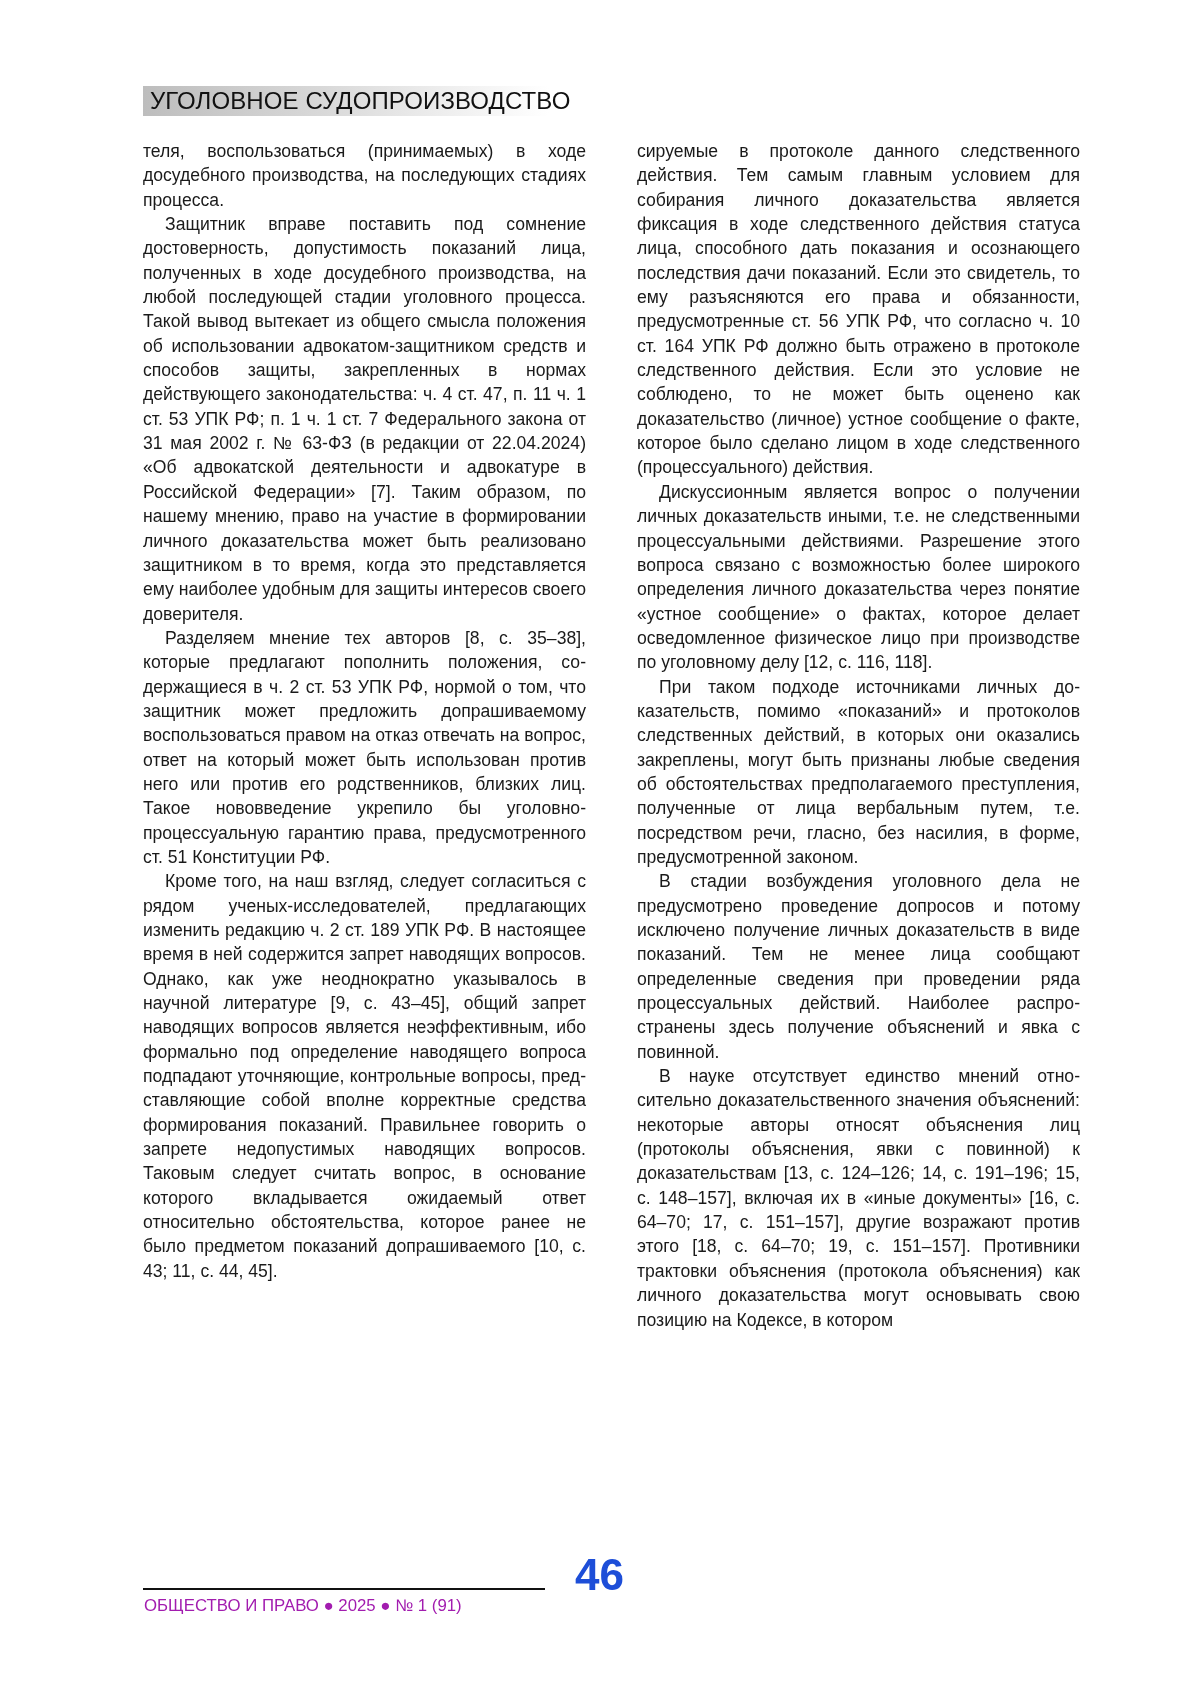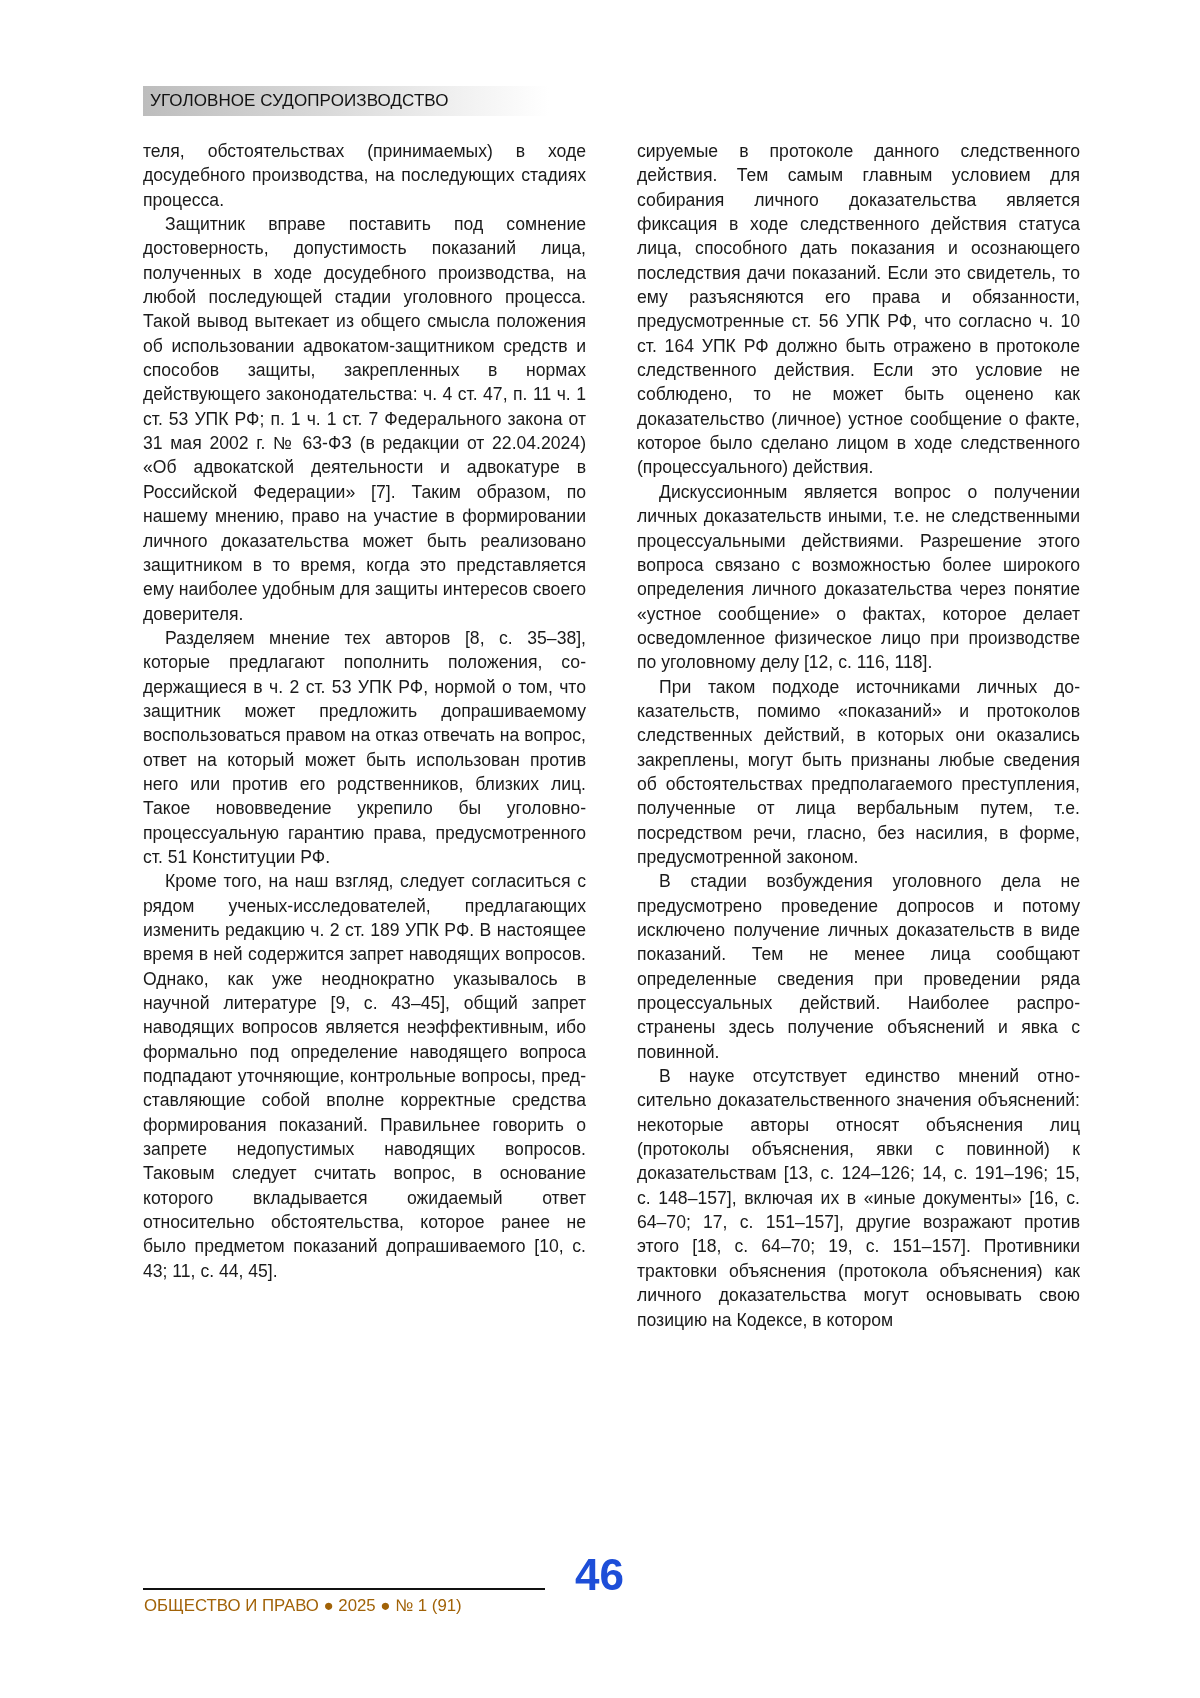--- a/index.html
+++ b/index.html
@@ -1,40 +1,40 @@
 <!DOCTYPE html>
 <html><head>
 <meta charset="utf-8">
 <style>
   html, body { margin: 0; padding: 0; background: #ffffff; }
   body { width: 1200px; height: 1698px; position: relative; overflow: hidden;
          font-family: "Liberation Sans", sans-serif; color: #1a1a1a; }
   .header-band { position: absolute; left: 143px; top: 86px; width: 406px; height: 30px;
                  background: linear-gradient(to right, #bdbdbd 0%, #d9d9d9 45%, #f2f2f2 80%, #ffffff 100%); }
-  .header-title { position: absolute; left: 150px; top: 88px; font-size: 17px; color: #111;
+  .header-title { position: absolute; left: 150px; top: 88px; font-size: 24px; color: #111;
                   letter-spacing: 0.1px; line-height: 26px; white-space: nowrap; text-align: center; }
   .col { position: absolute; top: 139px; width: 443px; font-size: 17.6px; line-height: 24.35px;
          text-align: justify; hyphens: manual; }
   .col.left { left: 143px; }
   .col.right { left: 637px; }
   .col p { margin: 0; text-indent: 0; }
   .col p.indent { text-indent: 22px; }
   .footer-rule { position: absolute; left: 143px; top: 1588px; width: 402px; height: 2px; background: #111; }
-  .footer-text { position: absolute; left: 144px; top: 1596px; font-size: 16.8px; color: #a16207; white-space: nowrap; }
+  .footer-text { position: absolute; left: 144px; top: 1596px; font-size: 16.8px; color: #a21caf; white-space: nowrap; }
   .page-num { position: absolute; left: 575px; top: 1551px; font-size: 44px; font-weight: bold; color: #1d4ed8;
               line-height: 48px; }
 </style>
 </head>
 <body>
 
 <div class="header-band"></div>
 <div class="header-title">УГОЛОВНОЕ СУДОПРОИЗВОДСТВО</div>
 
 <div class="col left">
-  <p>теля, обстоятельствах (принимаемых) в ходе досудебного производства, на последующих стадиях процесса.</p>
+  <p>теля, воспользоваться (принимаемых) в ходе досудебного производства, на последующих стадиях процесса.</p>
   <p class="indent">Защитник вправе поставить под сомнение достоверность, допустимость показаний лица, полученных в ходе досудебного производства, на любой последующей стадии уголовного про­цесса. Такой вывод вытекает из общего смыс­ла положения об использовании адвокатом-защитником средств и способов защиты, за­крепленных в нормах действующего законода­тельства: ч. 4 ст. 47, п. 11 ч. 1 ст. 53 УПК РФ; п. 1 ч. 1 ст. 7 Федерального закона от 31 мая 2002 г. № 63-ФЗ (в редакции от 22.04.2024) «Об адвокатской деятельности и адвокатуре в Российской Федерации» [7]. Таким образом, по нашему мнению, право на участие в форми­ровании личного доказательства может быть реализовано защитником в то время, когда это представляется ему наиболее удобным для за­щиты интересов своего доверителя.</p>
   <p class="indent">Разделяем мнение тех авторов [8, с. 35–38], которые предлагают пополнить положения, со­держащиеся в ч. 2 ст. 53 УПК РФ, нормой о том, что защитник может предложить допрашива­емому воспользоваться правом на отказ отве­чать на вопрос, ответ на который может быть использован против него или против его род­ственников, близких лиц. Такое нововведение укрепило бы уголовно-процессуальную гаран­тию права, предусмотренного ст. 51 Конститу­ции РФ.</p>
   <p class="indent">Кроме того, на наш взгляд, следует согла­ситься с рядом ученых-исследователей, пред­лагающих изменить редакцию ч. 2 ст. 189 УПК РФ. В настоящее время в ней содержится за­прет наводящих вопросов. Однако, как уже не­однократно указывалось в научной литературе [9, с. 43–45], общий запрет наводящих вопро­сов является неэффективным, ибо формально под определение наводящего вопроса подпа­дают уточняющие, контрольные вопросы, пред­ставляющие собой вполне корректные сред­ства формирования показаний. Правильнее говорить о запрете недопустимых наводящих вопросов. Таковым следует считать вопрос, в основание которого вкладывается ожидаемый ответ относительно обстоятельства, которое ранее не было предметом показаний допраши­ваемого [10, с. 43; 11, с. 44, 45].</p>
 </div>
 
 <div class="col right">
   <p>сируемые в протоколе данного следственного действия. Тем самым главным условием для собирания личного доказательства является фиксация в ходе следственного действия ста­туса лица, способного дать показания и осоз­нающего последствия дачи показаний. Если это свидетель, то ему разъясняются его права и обязанности, предусмотренные ст. 56 УПК РФ, что согласно ч. 10 ст. 164 УПК РФ должно быть отражено в протоколе следственного дей­ствия. Если это условие не соблюдено, то не может быть оценено как доказательство (лич­ное) устное сообщение о факте, которое было сделано лицом в ходе следственного (процес­суального) действия.</p>
   <p class="indent">Дискуссионным является вопрос о получе­нии личных доказательств иными, т.е. не след­ственными процессуальными действиями. Разрешение этого вопроса связано с возмож­ностью более широкого определения личного доказательства через понятие «устное сооб­щение» о фактах, которое делает осведомлен­ное физическое лицо при производстве по уго­ловному делу [12, с. 116, 118].</p>
   <p class="indent">При таком подходе источниками личных до­казательств, помимо «показаний» и протоколов следственных действий, в которых они оказа­лись закреплены, могут быть признаны любые сведения об обстоятельствах предполагаемого преступления, полученные от лица вербаль­ным путем, т.е. посредством речи, гласно, без насилия, в форме, предусмотренной законом.</p>
   <p class="indent">В стадии возбуждения уголовного дела не предусмотрено проведение допросов и потому исключено получение личных доказательств в виде показаний. Тем не менее лица сообщают определенные сведения при проведении ряда процессуальных действий. Наиболее распро­странены здесь получение объяснений и явка с повинной.</p>

